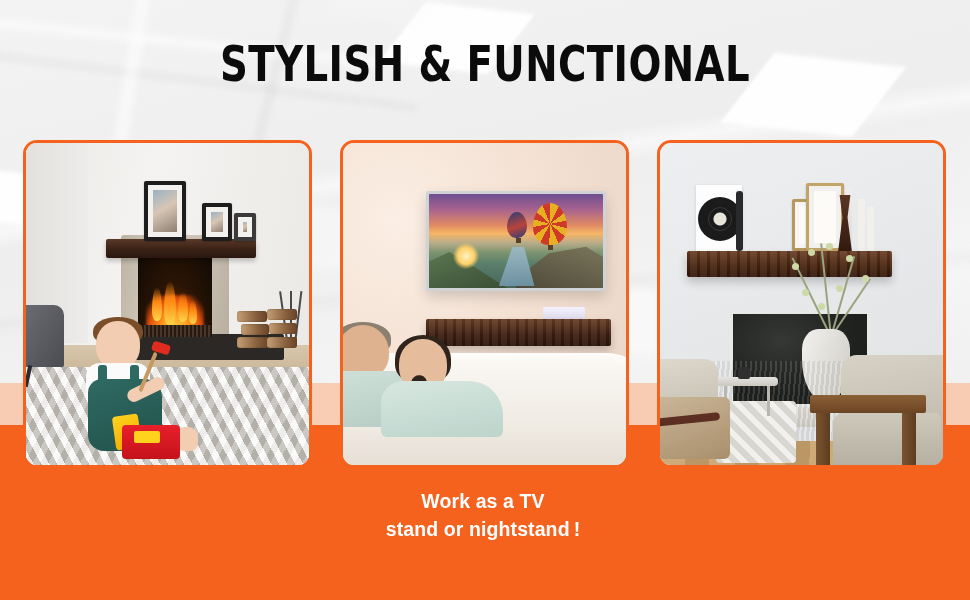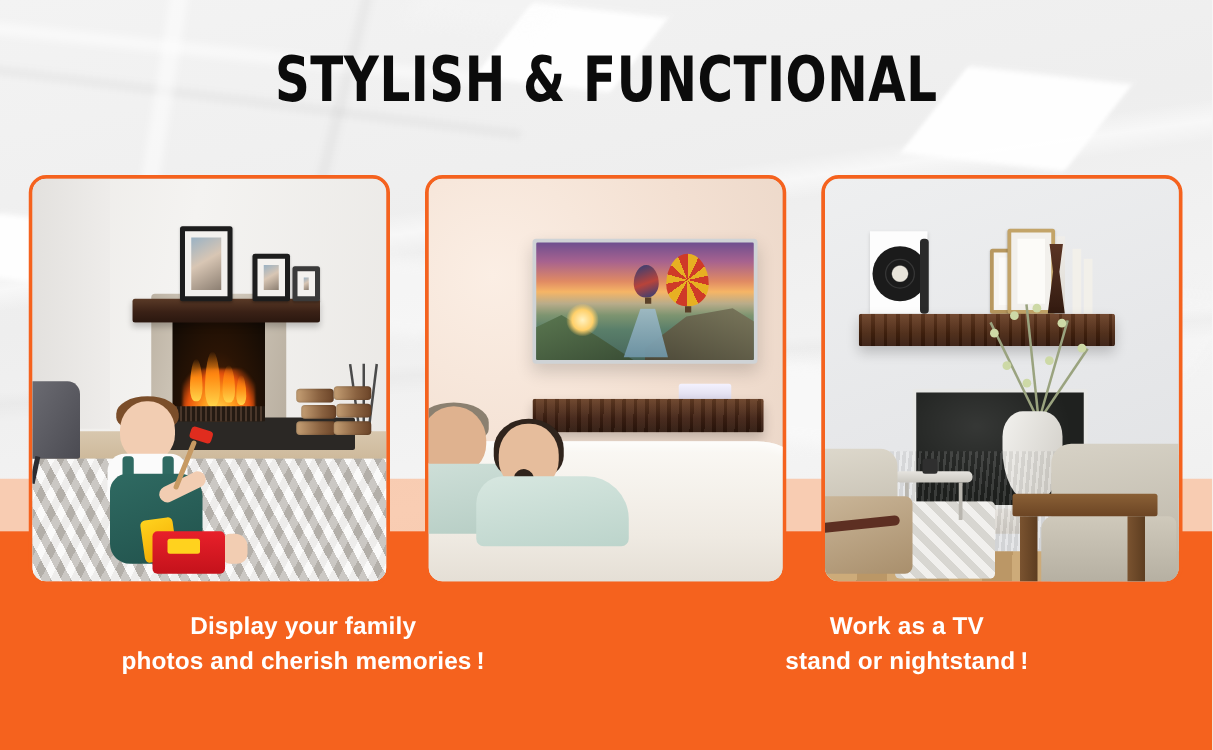--- a/index.html
+++ b/index.html
@@ -691,19 +691,17 @@
           <span class="throw"></span>
           <span class="frame-w"></span>
           <span class="legw"></span>
         </div>
       </div>
     </div>
 
   </div>
 
   <div class="captions">
-    <div class="caption">Display your family
-photos and cherish memories !</div>
     <div class="caption cap-mid">Work as a TV
 stand or nightstand !</div>
   </div>
 
 </div>
 
 </body></html>

